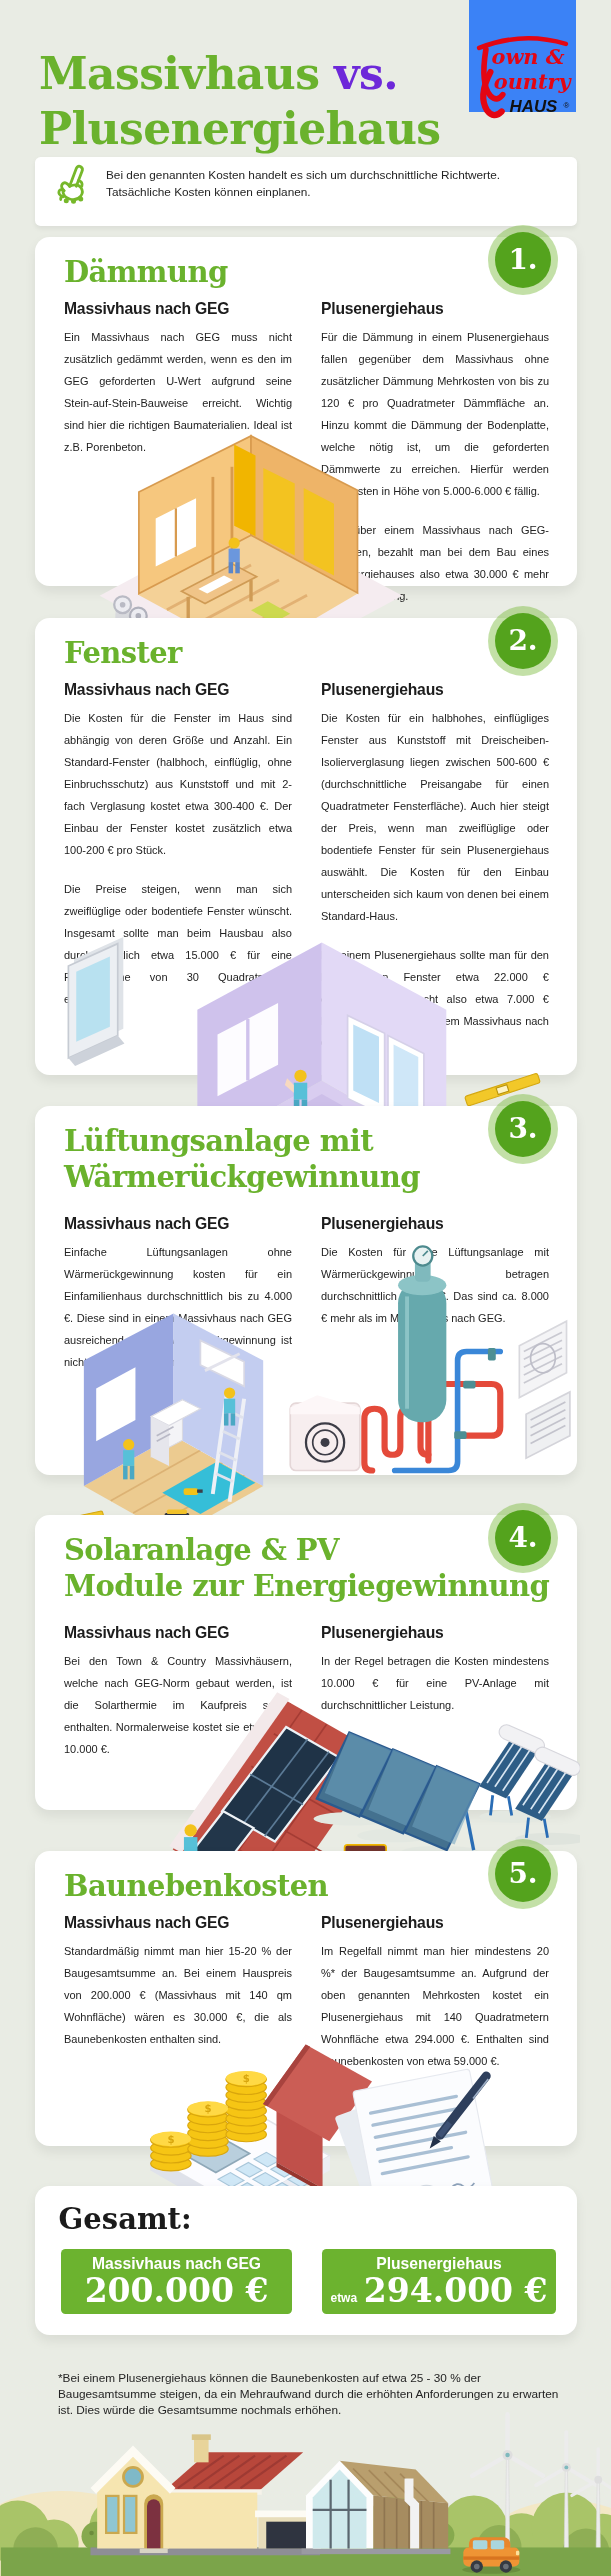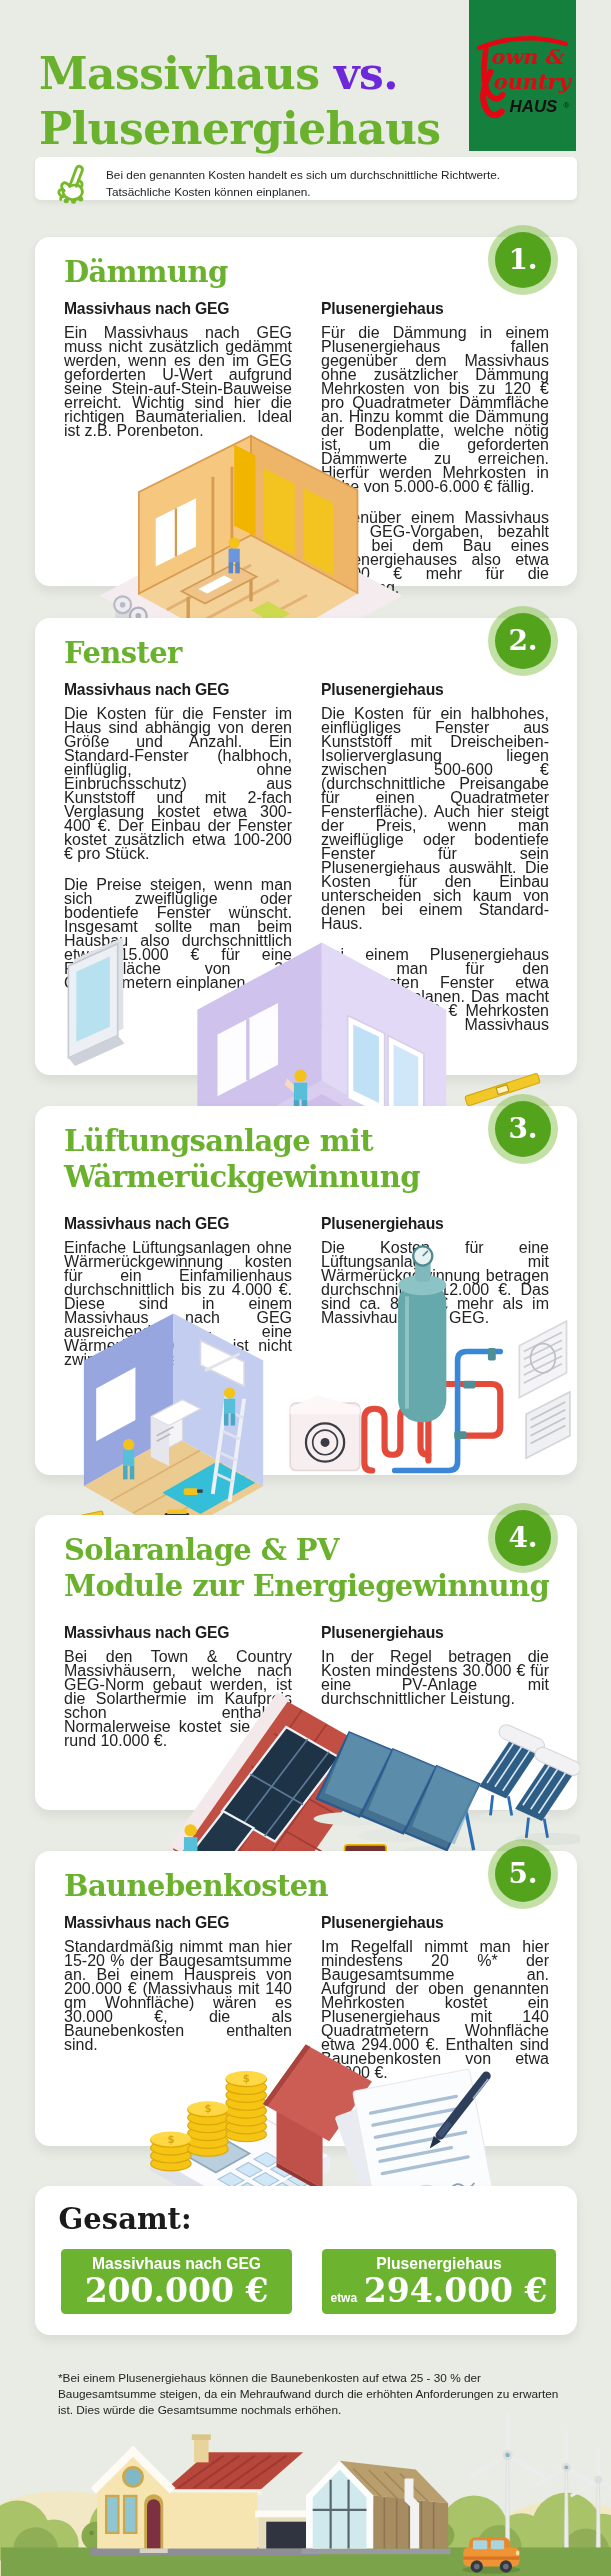--- a/index.html
+++ b/index.html
@@ -3,39 +3,39 @@
 <meta charset="utf-8">
 <style>
   html,body{margin:0;padding:0;}
   body{width:612px;height:2576px;background:#e9ece4;font-family:"Liberation Sans",sans-serif;color:#1f1f1f;position:relative;}
   .page{position:absolute;inset:0;width:612px;height:2576px;overflow:hidden;}
 
   
   .main-title{position:absolute;left:39px;top:17px;font-family:"DejaVu Serif",serif;font-weight:bold;font-size:44px;line-height:55px;letter-spacing:-0.6px;}
   .main-title .green{color:#6ab22d;margin-top:8px;}
   .main-title .dark{color:#6d28d9;}
-  .logo-box{position:absolute;left:469px;top:0;width:107px;height:151px;background:#15803d;text-align:right;}
+  .logo-box{position:absolute;left:469px;top:0;width:107px;height:112px;background:#3b82f6;text-align:right;}
   .logo-box svg{position:absolute;left:0;top:0;}
 
   
-  .note-card{position:absolute;left:35px;top:157px;width:542px;height:43px;background:#ffffff;border-radius:5.6px;box-shadow:0 2.2px 5.6px rgba(0,0,0,.06);}
+  .note-card{position:absolute;left:35px;top:157px;width:542px;height:69px;background:#ffffff;border-radius:5.6px;box-shadow:0 2.2px 5.6px rgba(0,0,0,.06);}
   .note-icon{position:absolute;left:21px;top:6.7px;}
   .note-text{position:absolute;left:71px;top:9.5px;font-size:11.8px;line-height:17px;color:#242424;}
 
   
   .card{position:absolute;left:35px;width:542px;background:#ffffff;border-radius:14.6px;box-shadow:0 5.6px 11.2px rgba(0,0,0,.07);}
   .badge{position:absolute;left:453px;top:-12.3px;width:70px;height:70px;border-radius:50%;background:rgba(122,186,60,.45);display:flex;align-items:center;justify-content:center;}
   .badge-inner{width:56px;height:56px;border-radius:50%;background:#54a31d;color:#fff;display:flex;align-items:center;justify-content:center;font-family:"DejaVu Serif",serif;font-weight:bold;font-size:28px;}
   .sec-title{position:absolute;left:29px;top:17px;margin:0;font-family:"DejaVu Serif",serif;font-weight:bold;font-size:29px;line-height:36px;color:#6ab22d;letter-spacing:-0.6px;}
   .sec-title span{display:block;}
   .col{position:absolute;width:228px;}
   .col.cleft{left:29px;}
   .col.cright{left:286px;}
   .col h3{margin:0 0 7.9px 0;font-size:15.7px;font-weight:bold;letter-spacing:-0.2px;color:#1d1d1d;}
-  .col p{margin:0 0 17px 0;font-size:16px;line-height:14px;text-align:justify;color:#222;}
+  .col p{margin:0 0 17px 0;font-size:11px;line-height:22px;text-align:justify;color:#222;}
   .illus{position:absolute;}
 
   
   .total-title{position:absolute;left:23.6px;top:15.7px;margin:0;font-family:"DejaVu Serif",serif;font-weight:bold;font-size:29px;color:#1b1b1b;}
   .price-box{position:absolute;top:63px;width:231px;height:65px;background:#6cb32f;border-radius:4.5px;color:#fff;display:flex;flex-direction:column;align-items:center;justify-content:center;}
   .price-box.b1{left:26px;}
   .price-box.b2{left:287px;width:234px;}
   .price-label{font-size:15.7px;font-weight:bold;line-height:19px;}
   .price-row{display:flex;align-items:baseline;gap:6.7px;}
   .price-prefix{font-size:12px;font-weight:bold;}
@@ -346,21 +346,21 @@
   <h2 class="sec-title">
         <span>Solaranlage &amp; PV</span>
         <span>Module zur Energiegewinnung</span>
       </h2>
   <div class="col cleft" style="top:109px;">
     <h3>Massivhaus nach GEG</h3>
     <p>Bei den Town &amp; Country Massivhäusern, welche nach GEG-Norm gebaut werden, ist die Solarthermie im Kaufpreis schon enthalten. Normalerweise kostet sie etwa rund 10.000 €.</p>
   </div>
   <div class="col cright" style="top:109px;">
     <h3>Plusenergiehaus</h3>
-    <p>In der Regel betragen die Kosten mindestens 30.000 € für eine PV-Anlage mit durchschnittlicher Leistung.</p>
+    <p>In der Regel betragen die Kosten mindestens 10.000 € für eine PV-Anlage mit durchschnittlicher Leistung.</p>
   </div>
   <svg class="illus" style="left:104px;top:149px;" width="264" height="281" viewBox="0 0 470 500">
     <polygon points="70,340 240,440 250,430 80,330" fill="#e6def0"></polygon>
     <polygon points="60,330 250,58 432,162 242,434" fill="#c14f44"></polygon>
     <g stroke="#a43c34" stroke-width="3">
       <line x1="102" y1="352" x2="290" y2="82"></line>
           <line x1="146" y1="377" x2="334" y2="107"></line>
           <line x1="190" y1="402" x2="378" y2="132"></line>
       <line x1="120" y1="298" x2="300" y2="400"></line>
           <line x1="160" y1="240" x2="340" y2="342"></line>

